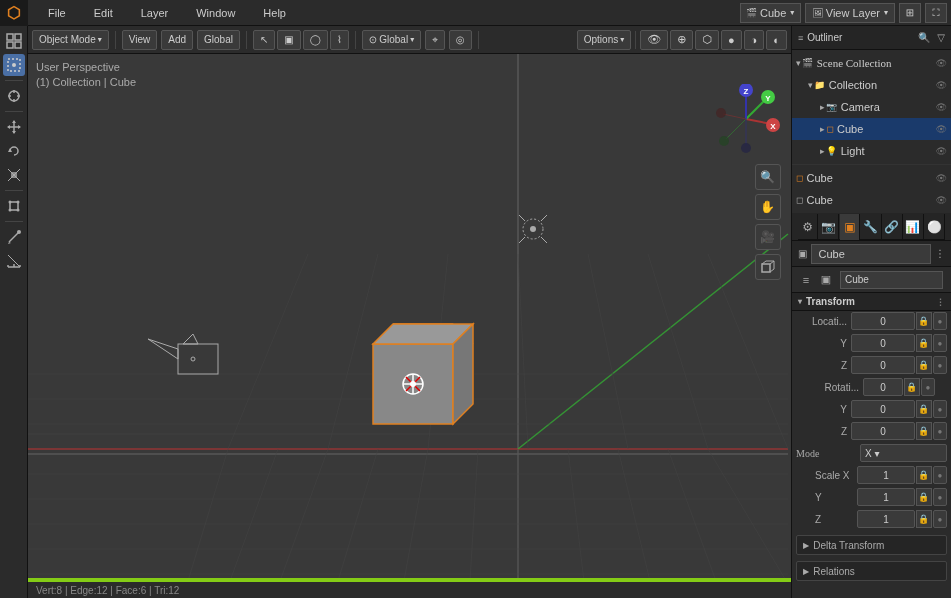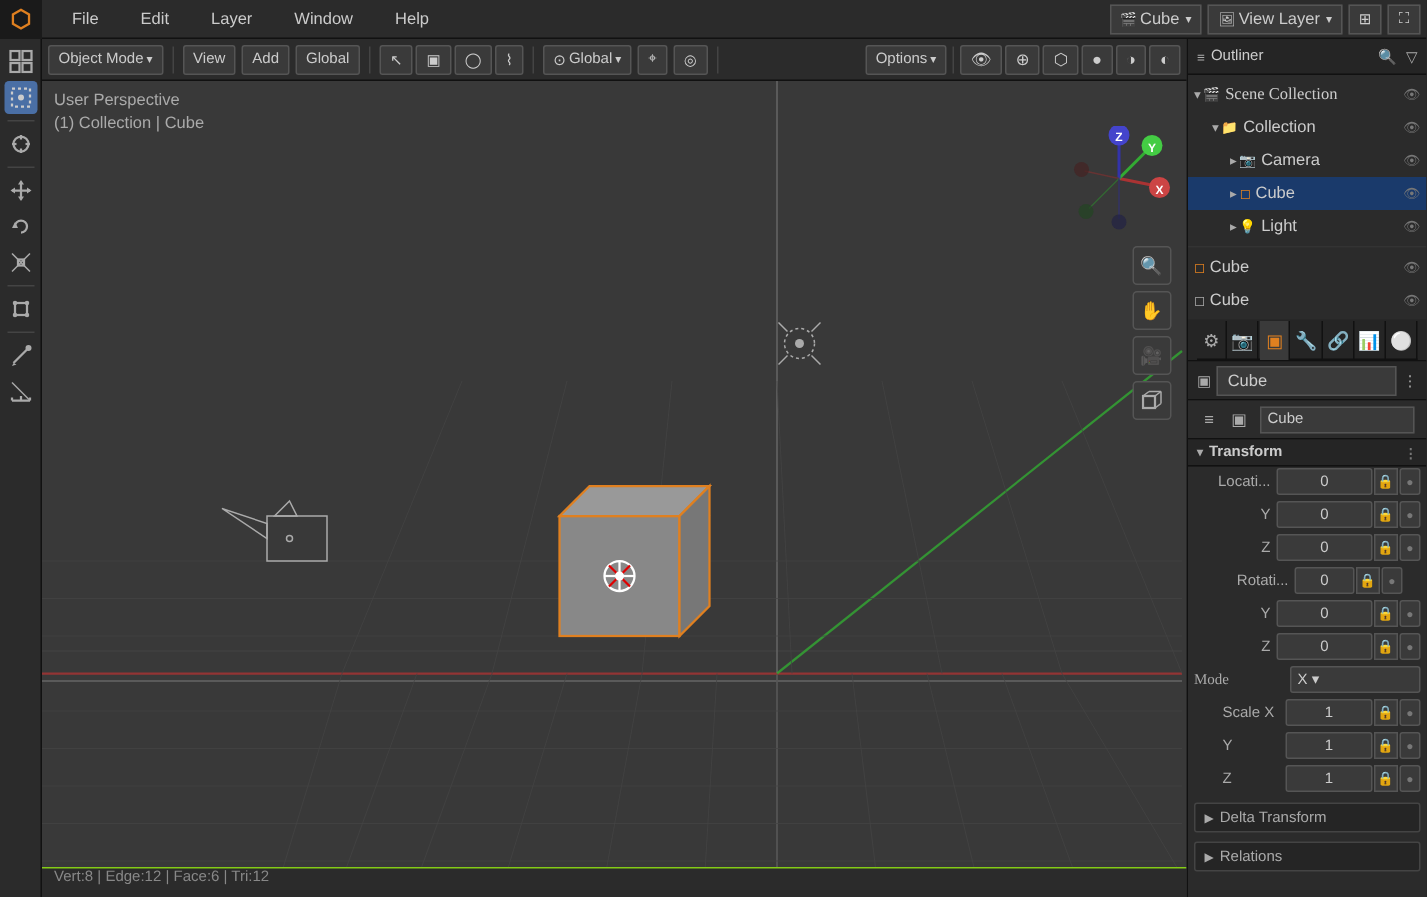--- a/index.html
+++ b/index.html
@@ -98,21 +98,21 @@
 
     
     ::-webkit-scrollbar { width: 6px; }
     ::-webkit-scrollbar-track { background: #1a1a1a; }
     ::-webkit-scrollbar-thumb { background: #555; border-radius: 3px; }
 
     
     .blender-logo { color: #e08020; font-size: 16px; font-weight: bold; }
     
     
-    .vp-bottom { position: absolute; bottom: 0; left: 0; right: 0; height: 20px; background: #2b2b2b; border-top: 1px solid #84cc16; display: flex; align-items: flex-start; padding: 0 8px; font-size: 10px; color: #888; }
+    .vp-bottom { position: absolute; bottom: 0; left: 0; right: 0; height: 20px; background: #2b2b2b; border-top: 4px solid #84cc16; display: flex; align-items: center; padding: 0 8px; font-size: 10px; color: #888; }
   </style>
 </head>
 <body>
 
 <div class="top-menubar">
   <div class="menu-logo">
     <span class="blender-logo">⬡</span>
   </div>
   <div class="menu-items">
     <div class="menu-item">File</div>

